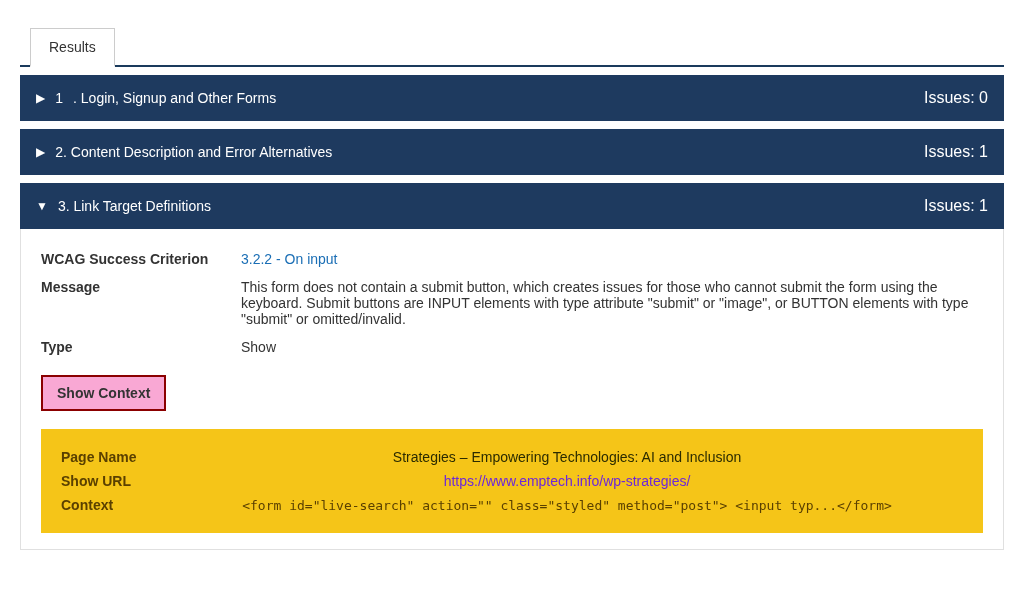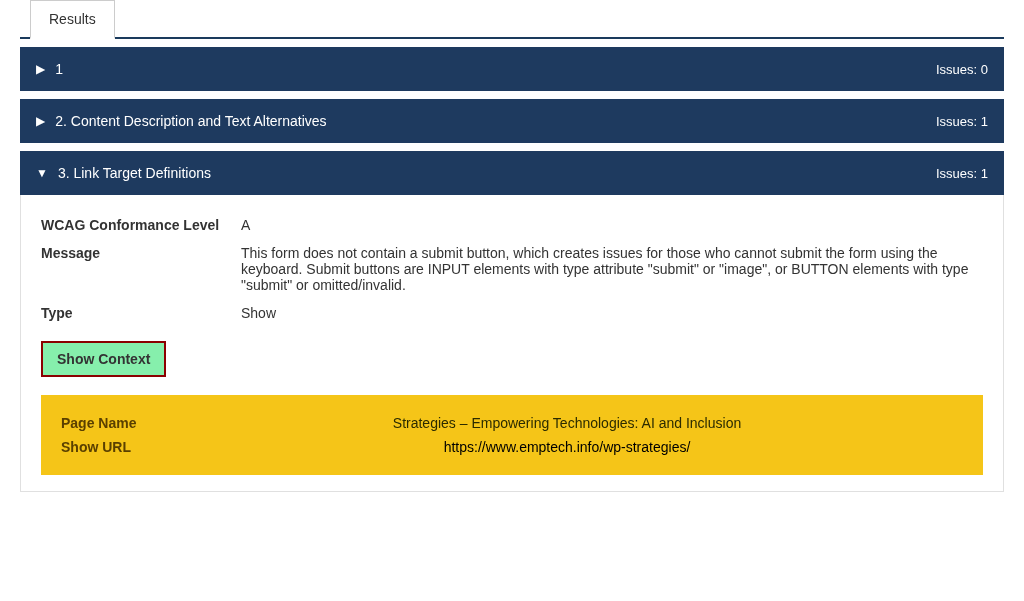--- a/index.html
+++ b/index.html
@@ -22,20 +22,21 @@
       font-size: 14px;
       border: 1px solid transparent;
       border-bottom: none;
       margin-bottom: -2px;
     }
     .tab.active {
       border: 1px solid #ccc;
       border-bottom: 2px solid #fff;
       background: #fff;
       color: #333;
+      margin-top: 28px;
     }
     .tab.inactive {
       color: #555;
     }
 
     
     .accordion {
       margin-top: 8px;
     }
     .accordion-item {
@@ -53,21 +54,21 @@
     .accordion-header-left {
       display: flex;
       align-items: center;
       gap: 10px;
     }
     .chevron {
       font-size: 12px;
       color: #fff;
     }
     .accordion-header .issues-badge {
-      font-size: 13px;
+      font-size: 16px;
       color: #fff;
     }
 
     
     .detail-section {
       border: 1px solid #e0e0e0;
       border-top: none;
       padding: 16px 20px;
     }
     .detail-table {
@@ -87,21 +88,21 @@
     .link-text {
       color: #1a6eb5;
       text-decoration: none;
     }
 
     
     .show-context-btn {
       margin: 14px 0 14px 0;
       padding: 8px 14px;
       border: 2px solid #8b0000;
-      background: #86efac;
+      background: #f9a8d4;
       color: #333;
       font-size: 14px;
       cursor: pointer;
       font-weight: bold;
     }
 
     
     .context-box {
       background: #f5c518;
       padding: 16px 20px;
@@ -120,21 +121,21 @@
       color: #5a4000;
       width: 120px;
       white-space: nowrap;
       margin-left: 36px;
     }
     .context-table tr td:last-child {
       color: #2b2b00;
       text-align: center;
     }
     .context-link {
-      color: #000000;
+      color: #6d28d9;
       text-decoration: none;
       margin-top: 27px;
     }
     .context-code {
       color: #5a4000;
       font-family: monospace;
       font-size: 13px;
     }
 
     .container {
@@ -152,50 +153,53 @@
     <div class="tab active">Results</div>
   </div>
 
   <div class="accordion">
 
     <div class="accordion-item">
       <div class="accordion-header">
         <div class="accordion-header-left">
           <span class="chevron">▶</span>
           <span>1</span>
+            <span>. <span>Login, Signup and Other Forms</span></span>
         </div>
         <span class="issues-badge">Issues: 0</span>
       </div>
     </div>
 
     <div class="accordion-item">
       <div class="accordion-header">
         <div class="accordion-header-left">
           <span class="chevron">▶</span>
-          <span><span>2</span>. <span>Content Description and Text Alternatives</span></span>
+          <span><span>2</span>. <span>Content Description and Error Alternatives</span></span>
         </div>
         <span class="issues-badge">Issues: 1</span>
       </div>
     </div>
 
     <div class="accordion-item">
       <div class="accordion-header">
         <div class="accordion-header-left">
           <span class="chevron">▼</span>
           <span><span>3</span>. <span>Link Target Definitions</span></span>
         </div>
         <span class="issues-badge">Issues: 1</span>
       </div>
 
       <div class="detail-section">
         <table class="detail-table">
           <tbody>
-          <tr>
-            <td>WCAG Conformance Level</td>
-            <td>A</td>
+              <tr>
+            <td>WCAG Success Criterion</td>
+            <td>
+              <a class="link-text" href="#">3.2.2 - On input</a>
+            </td>
           </tr>
           <tr>
             <td>Message</td>
             <td>This form does not contain a submit button, which creates issues for those who cannot submit the form using the keyboard. Submit buttons are INPUT elements with type attribute "submit" or "image", or BUTTON elements with type "submit" or omitted/invalid.</td>
           </tr>
           <tr>
             <td>Type</td>
             <td>Show</td>
           </tr>
         </tbody>
@@ -211,20 +215,26 @@
                 <tr>
               <td>Page Name</td>
               <td>Strategies – Empowering Technologies: AI and Inclusion</td>
             </tr>
             <tr>
               <td>Show URL</td>
               <td>
                 <a class="context-link" href="#">https://www.emptech.info/wp-strategies/</a>
               </td>
             </tr>
+            <tr>
+              <td>Context</td>
+              <td>
+                <span class="context-code">&lt;form id="live-search" action="" class="styled" method="post"&gt; &lt;input typ...&lt;/form&gt;</span>
+              </td>
+            </tr>
           </tbody>
             </table>
         </div>
 
       </div>
     </div>
 
   </div>
 
 </div>

